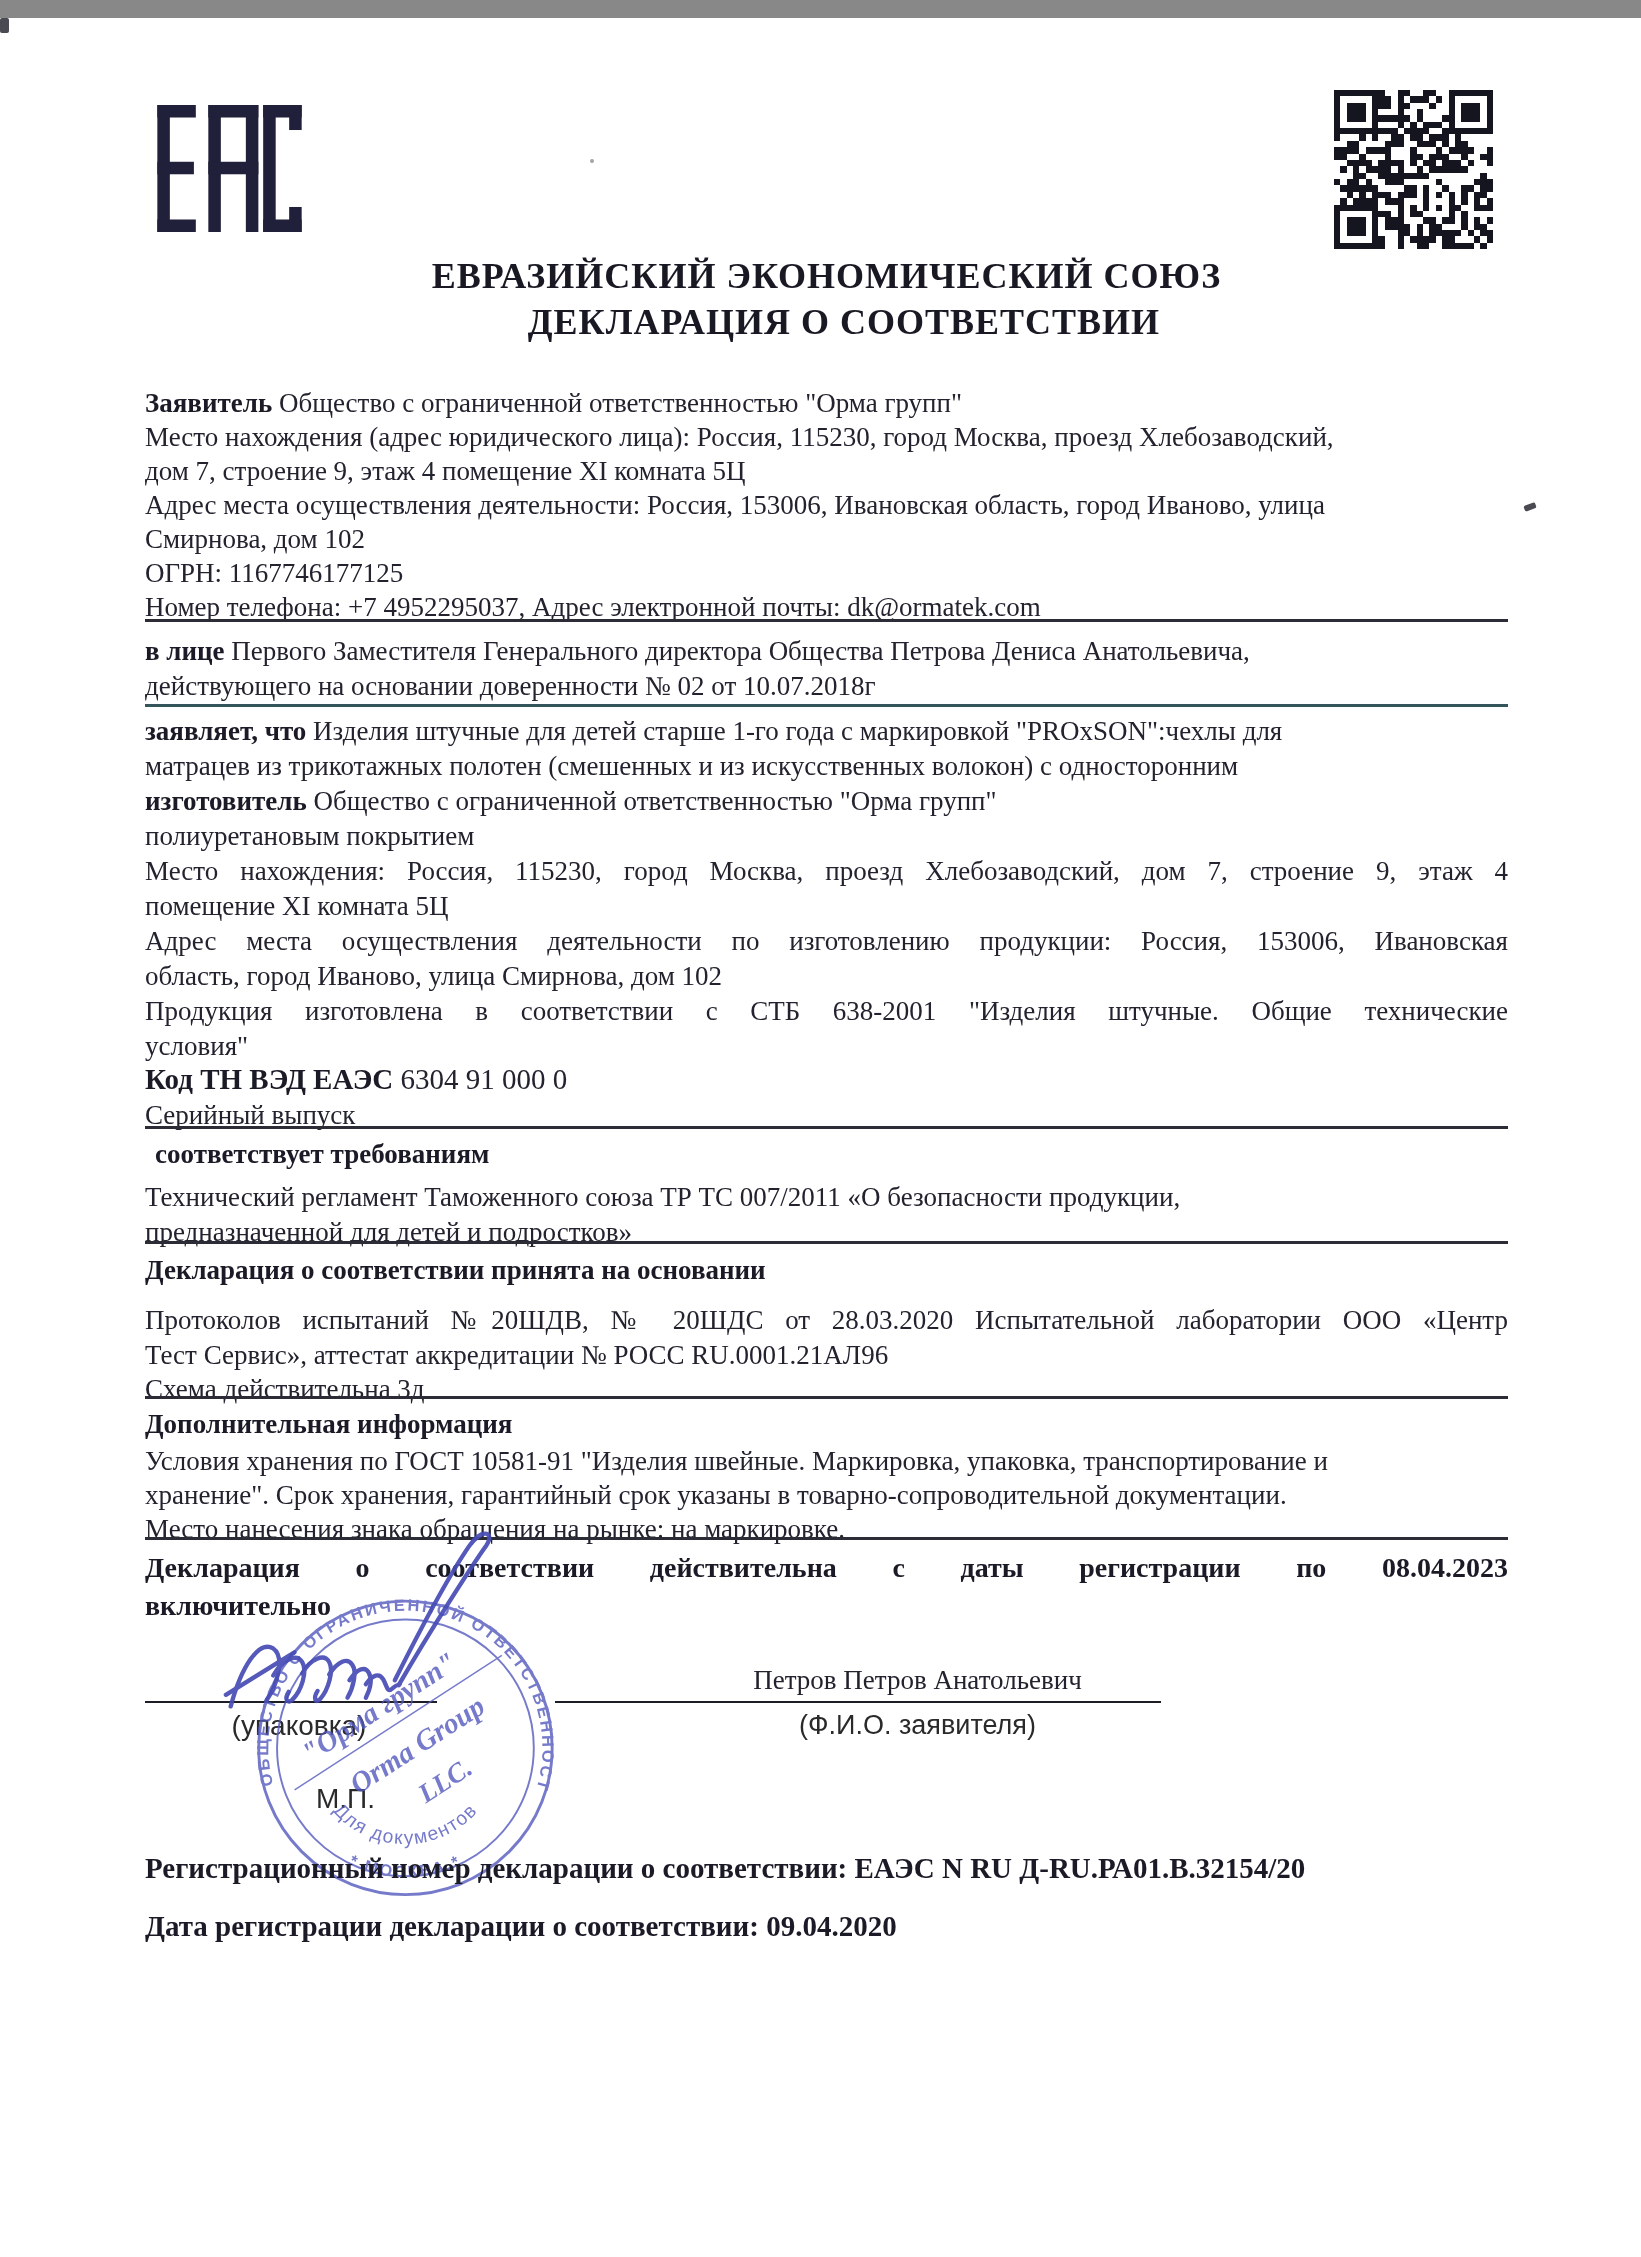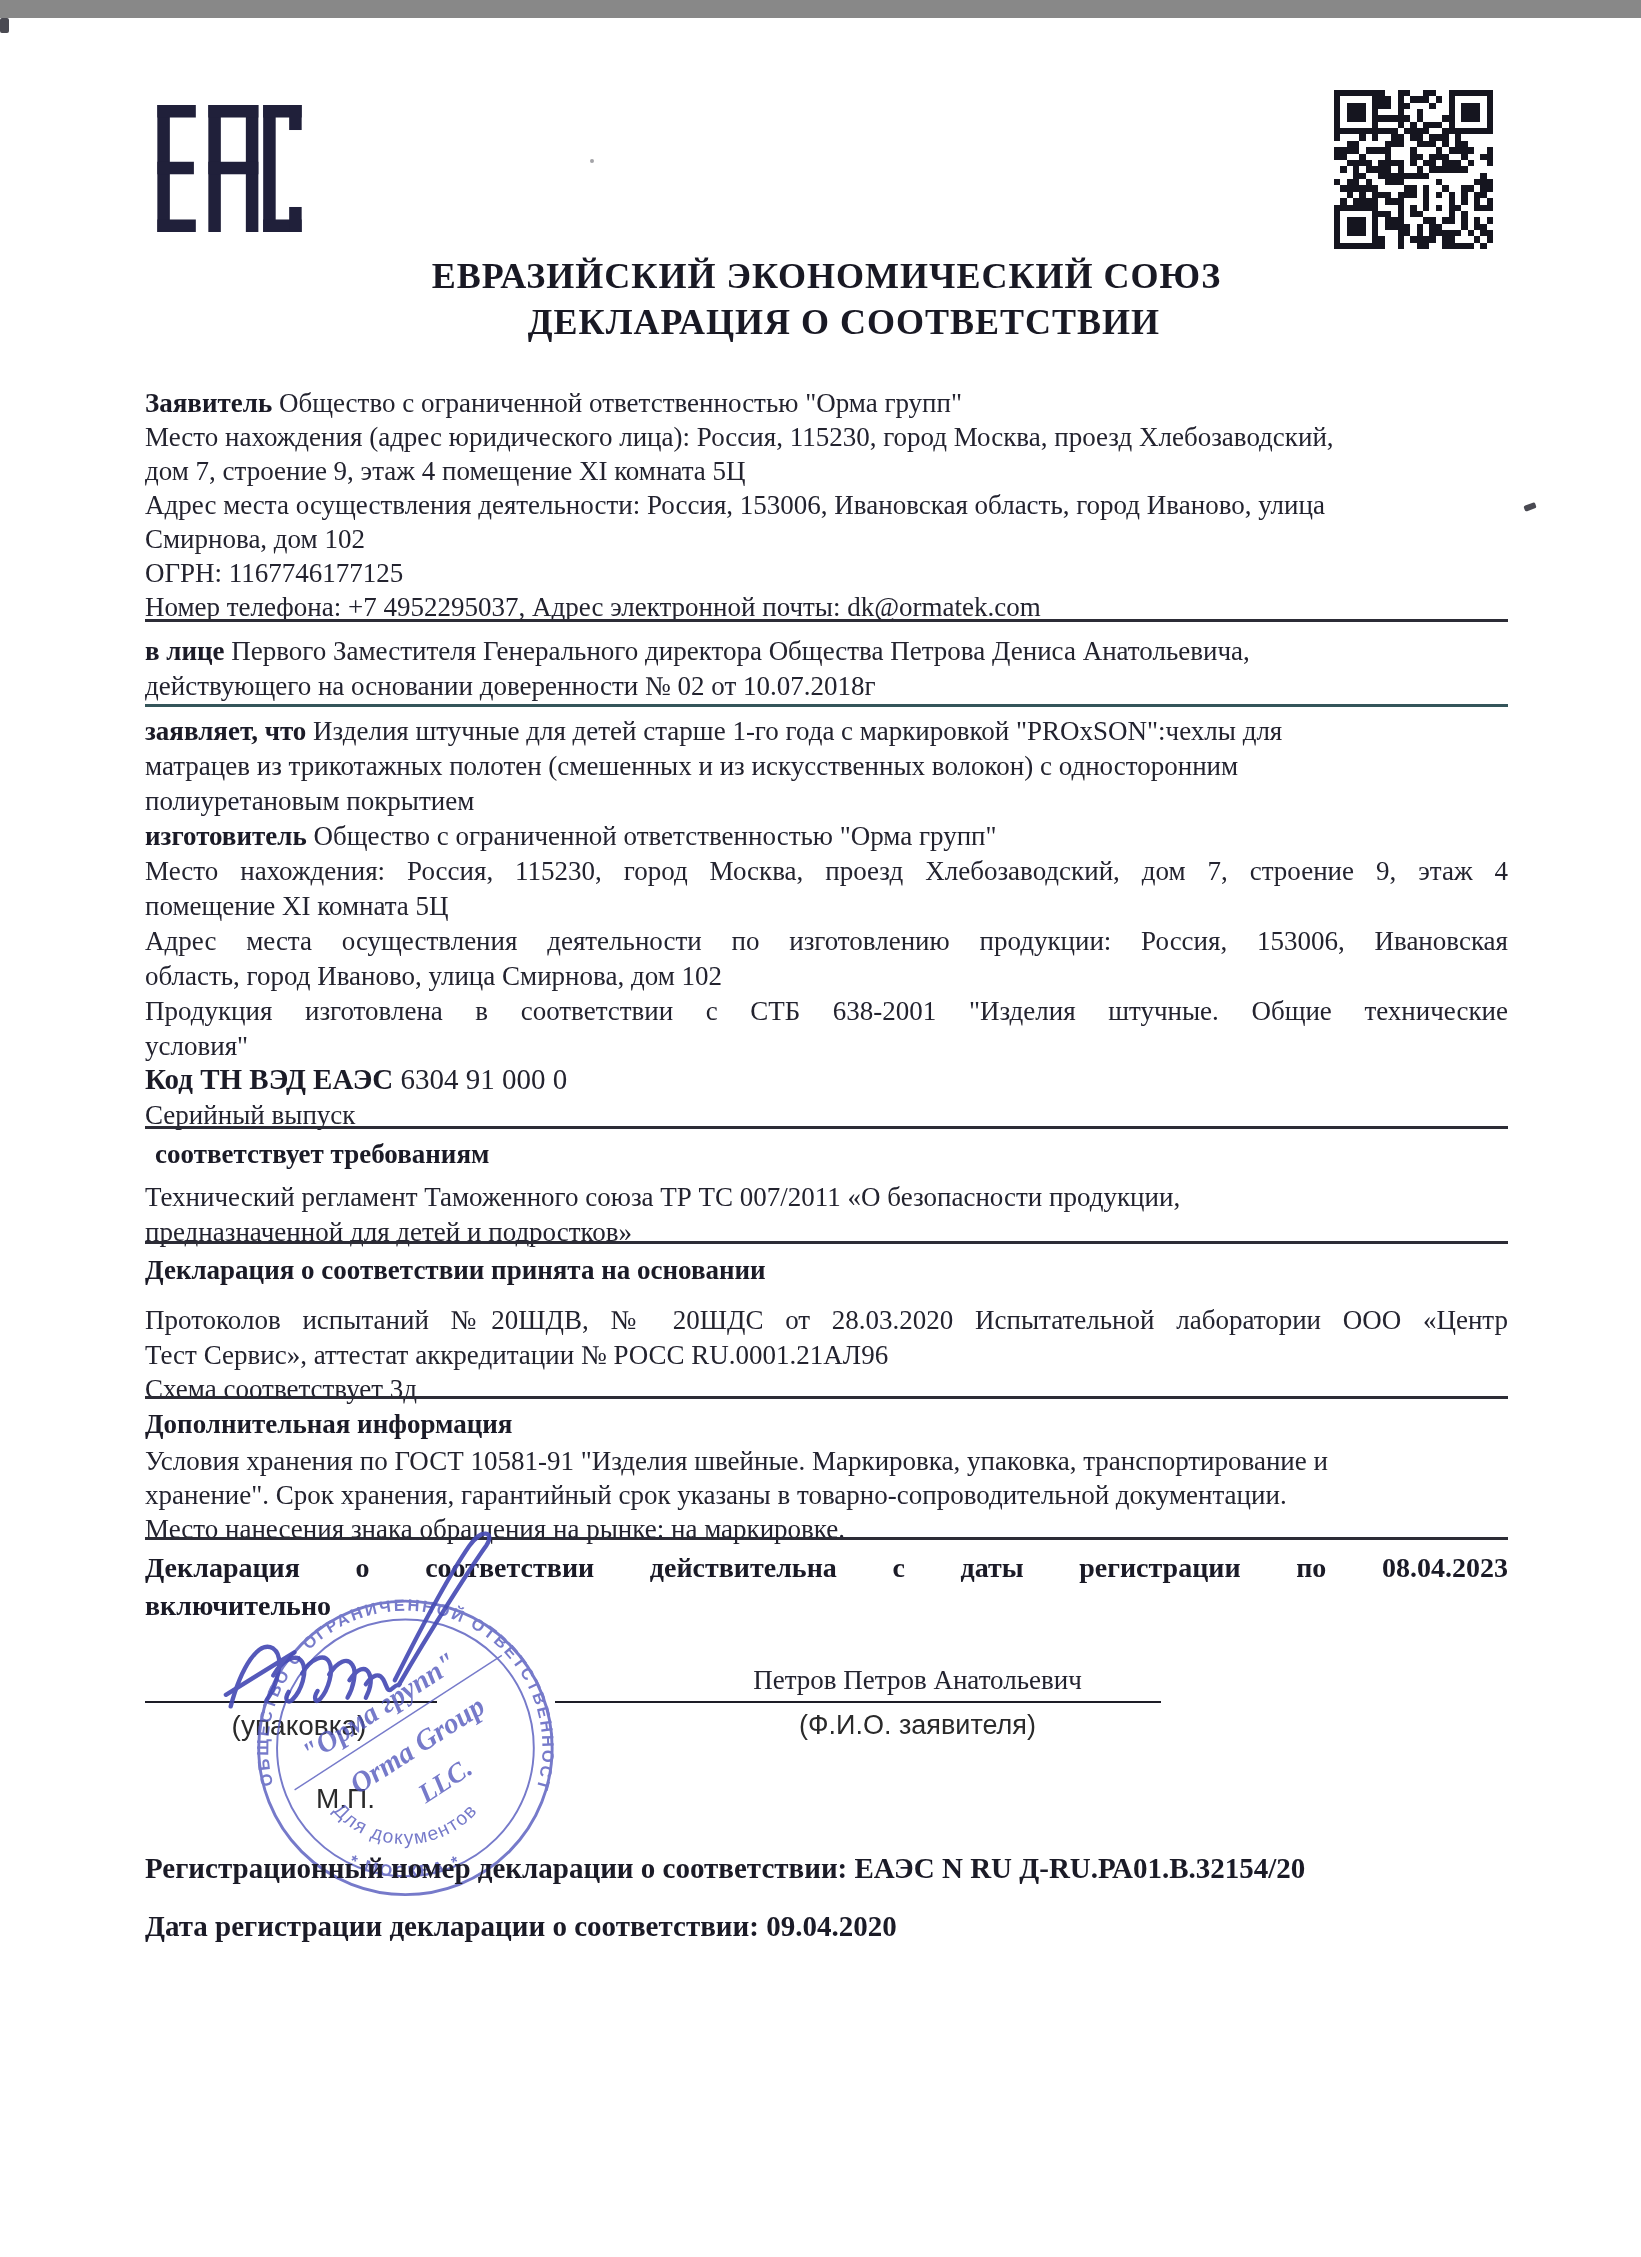--- a/index.html
+++ b/index.html
@@ -425,22 +425,22 @@
 
   <div class="abs sec lh36" style="top:616px">
     <div class="body-line"><span class="b">в лице</span><span> Первого Заместителя Генерального директора Общества Петрова Дениса Анатольевича,</span></div>
     <div class="body-line">действующего на основании доверенности № 02 от 10.07.2018г</div>
   </div>
   <div class="abs hr teal" style="top:686px"></div>
 
   <div class="abs sec lh36" style="top:696px">
     <div class="body-line"><span class="b">заявляет, что</span><span>  Изделия штучные для детей старше 1-го года с маркировкой "PROxSON":чехлы для</span></div>
     <div class="body-line">матрацев из трикотажных полотен (смешенных и из искусственных волокон) с односторонним</div>
+    <div class="body-line"><span class="b">изготовитель</span><span> Общество с ограниченной ответственностью "Орма групп"</span></div>
     <div class="body-line">полиуретановым покрытием</div>
-    <div class="body-line"><span class="b">изготовитель</span><span> Общество с ограниченной ответственностью "Орма групп"</span></div>
     <div class="body-line just">Место нахождения: Россия, 115230, город Москва, проезд Хлебозаводский, дом 7, строение 9, этаж 4</div>
     <div class="body-line">помещение XI комната 5Ц</div>
     <div class="body-line just">Адрес места осуществления деятельности по изготовлению продукции: Россия, 153006, Ивановская</div>
     <div class="body-line">область, город Иваново, улица Смирнова, дом 102</div>
     <div class="body-line just">Продукция изготовлена в соответствии с СТБ 638-2001 "Изделия штучные. Общие технические</div>
     <div class="body-line">условия"</div>
   </div>
   <div class="abs body-line" style="left:145px;top:1045px;font-size:29px"><span class="b">Код ТН ВЭД ЕАЭС</span><span> 6304 91 000 0</span></div>
   <div class="abs body-line" style="left:145px;top:1082px">Серийный выпуск</div>
   <div class="abs hr" style="top:1108px"></div>
@@ -449,21 +449,21 @@
   <div class="abs sec lh36" style="top:1162px">
     <div class="body-line">Технический регламент Таможенного союза ТР ТС 007/2011 «О безопасности продукции,</div>
     <div class="body-line">предназначенной для детей и подростков»</div>
   </div>
   <div class="abs hr" style="top:1223px"></div>
 
   <div class="abs body-line b" style="left:145px;top:1237px">Декларация о соответствии принята на основании</div>
   <div class="abs sec lh36" style="top:1285px">
     <div class="body-line just">Протоколов испытаний №20ШДВ, № 20ШДС от 28.03.2020 Испытательной лаборатории ООО «Центр</div>
     <div class="body-line">Тест Сервис», аттестат аккредитации № РОСС RU.0001.21АЛ96</div>
-    <div class="body-line" style="height:32px;line-height:32px">Схема соответствует 3д</div>
+    <div class="body-line" style="height:32px;line-height:32px">Схема действительна 3д</div>
   </div>
   <div class="abs hr" style="top:1378px"></div>
 
   <div class="abs body-line b" style="left:145px;top:1391px">Дополнительная информация</div>
   <div class="abs sec" style="top:1426px">
     <div class="body-line" style="height:34px;line-height:34px">Условия хранения по ГОСТ 10581-91 "Изделия швейные. Маркировка, упаковка, транспортирование и</div>
     <div class="body-line" style="height:34px;line-height:34px">хранение". Срок хранения, гарантийный срок указаны в товарно-сопроводительной документации.</div>
     <div class="body-line" style="height:34px;line-height:34px">Место нанесения знака обращения на рынке: на маркировке.</div>
   </div>
   <div class="abs hr" style="top:1519px"></div>

